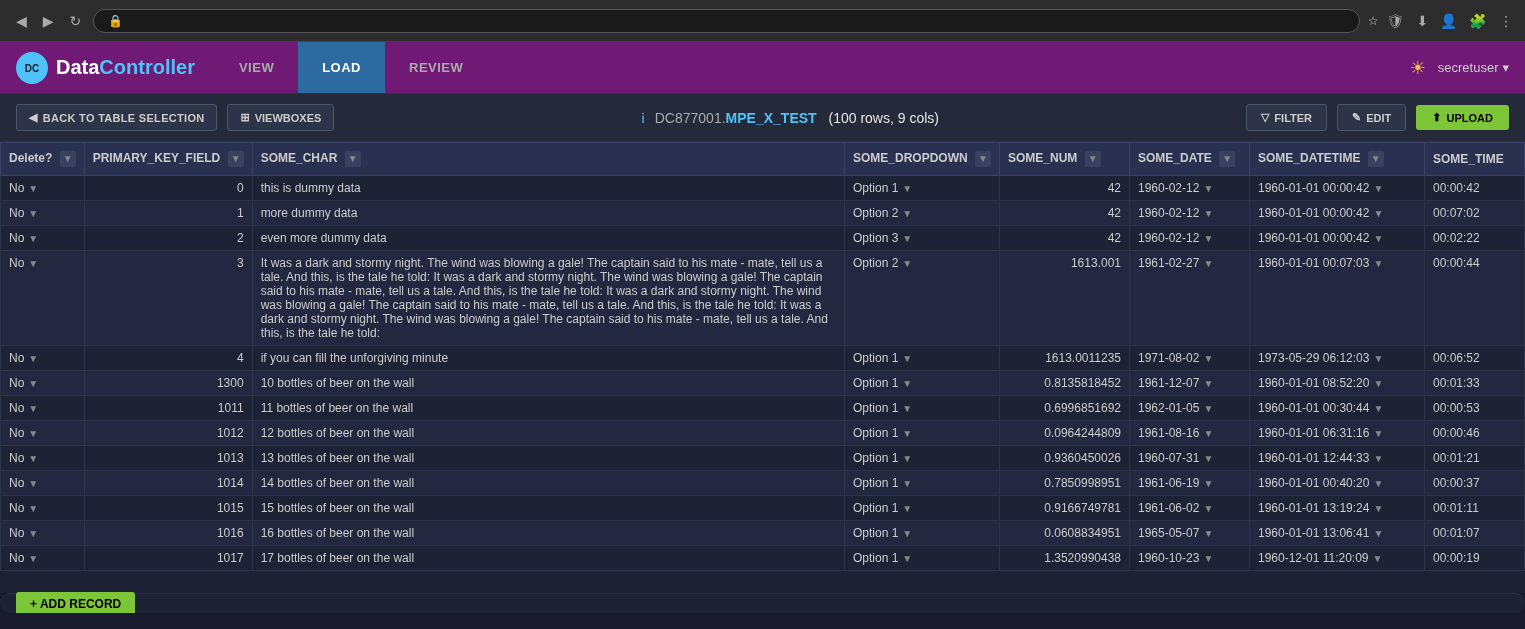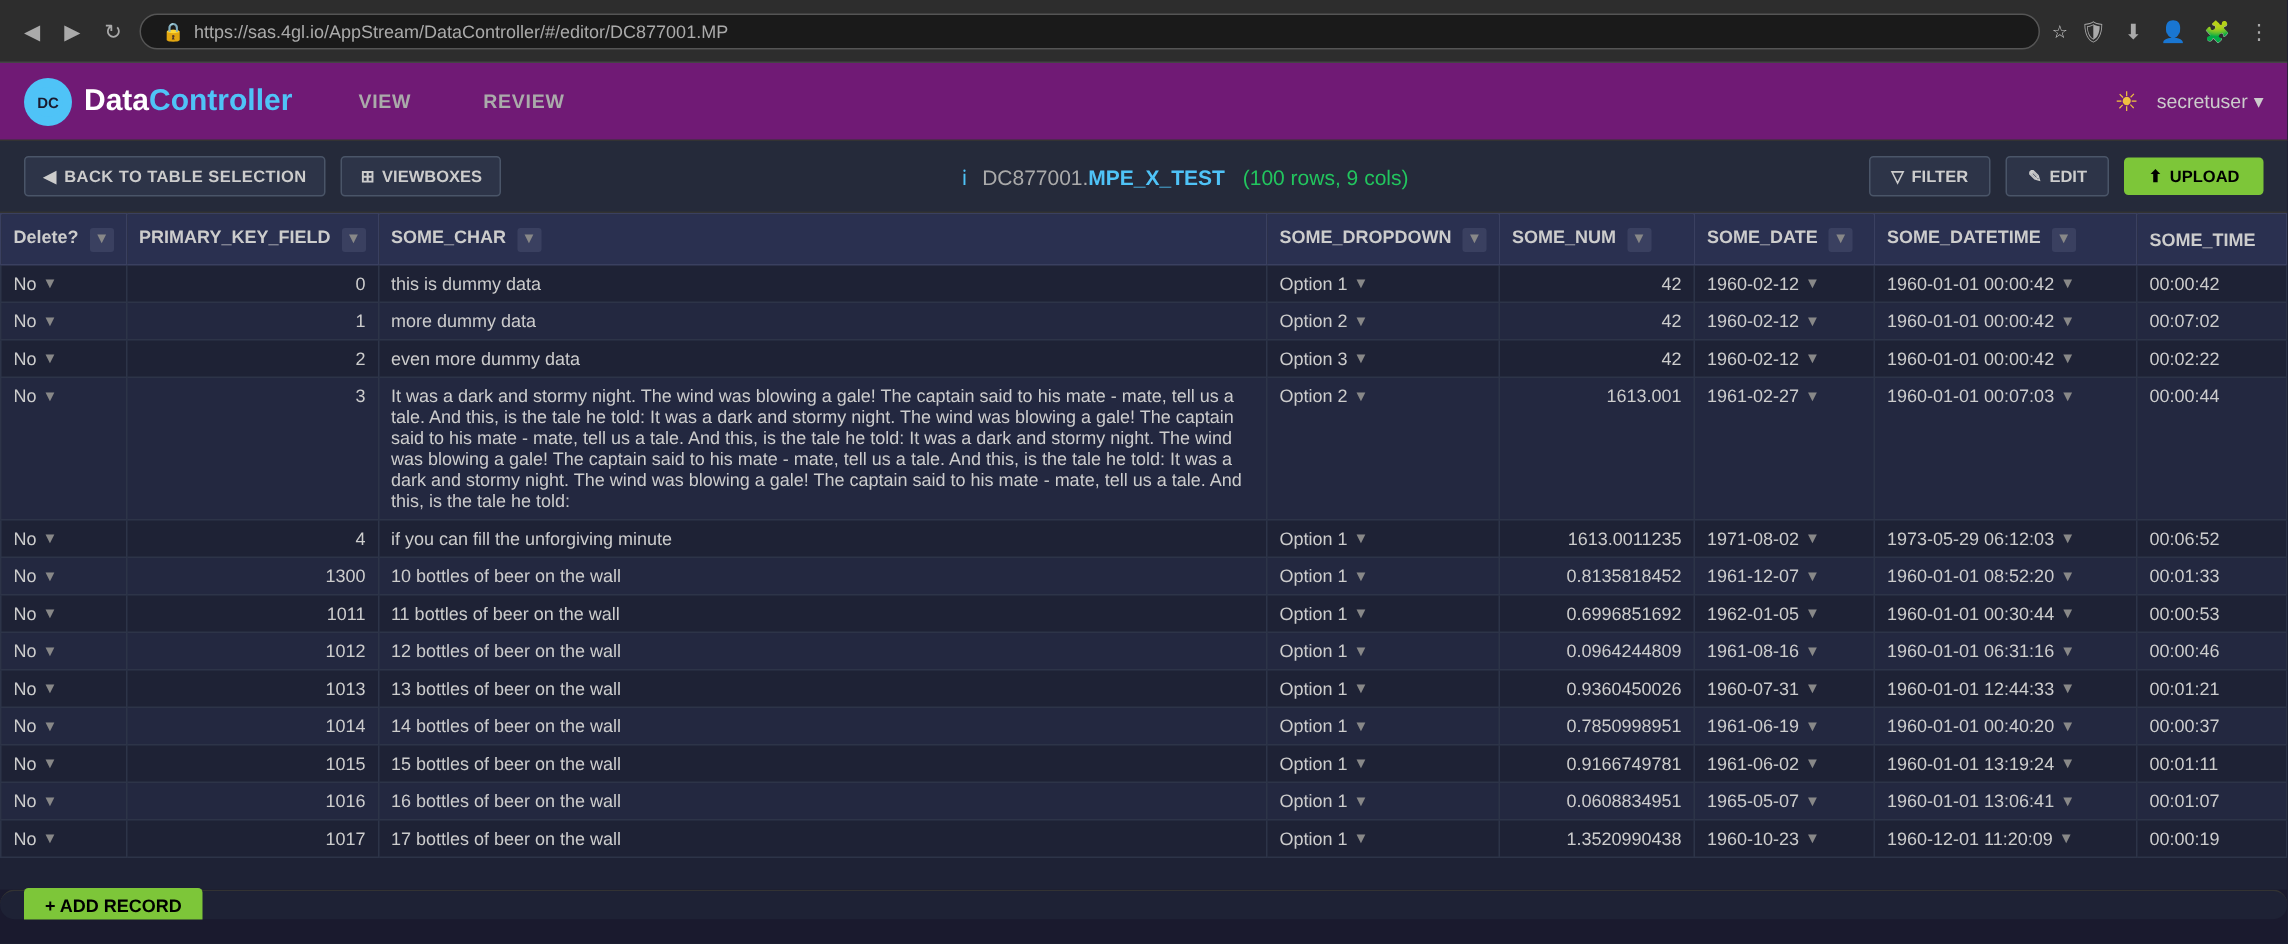--- a/index.html
+++ b/index.html
@@ -169,21 +169,21 @@
       gap: 5px;
     }
     .table-info {
       flex: 1;
       text-align: center;
       font-size: 14px;
     }
     .table-info .info-icon { color: #4fc3f7; margin-right: 6px; }
     .table-name-prefix { color: #aaa; }
     .table-name-main { color: #4fc3f7; font-weight: bold; }
-    .table-stats { color: #22c55e; margin-left: 8px; }
+    .table-stats { color: #e5e5e5; margin-left: 8px; }
     .btn-filter {
       background: #2d3448;
       border: 1px solid #4a5568;
       color: #ccc;
       padding: 6px 14px;
       border-radius: 3px;
       cursor: pointer;
       font-size: 11px;
       font-weight: 600;
       display: flex;
@@ -318,21 +318,20 @@
   </style>
 </head>
 <body>
 
 <div class="browser-bar">
   <button class="browser-nav-btn">◀</button>
   <button class="browser-nav-btn">▶</button>
   <button class="browser-nav-btn">↻</button>
   <div class="browser-address">
     <span>🔒</span>
-    <span class="browser-address-text">https://sas.4gl.io/AppStream/DataController/#/editor/DC877001.MP</span>
   </div>
   <span>☆</span>
   <div class="browser-right-icons">
     <span>🛡</span>
     <span>⬇</span>
     <span>👤</span>
     <span>🧩</span>
     <span>⋮</span>
   </div>
 </div>
@@ -344,20 +343,21 @@
         <circle cx="11" cy="11" r="10" fill="#4fc3f7"></circle>
         <text x="11" y="15" text-anchor="middle" font-size="10" font-weight="bold" fill="#1a1a2e">DC</text>
       </svg>
     </div>
     <div class="logo-text">
       <span class="data">Data</span><span class="controller">Controller</span>
     </div>
   </div>
   <nav class="nav-tabs">
     <button class="nav-tab">VIEW</button>
+    <button class="nav-tab active">LOAD</button>
     <button class="nav-tab">REVIEW</button>
   </nav>
   <div class="header-right">
     <span class="theme-icon">☀</span>
     <div class="user-menu">
       <span>secretuser</span>
       <span>▾</span>
     </div>
   </div>
 </div>

